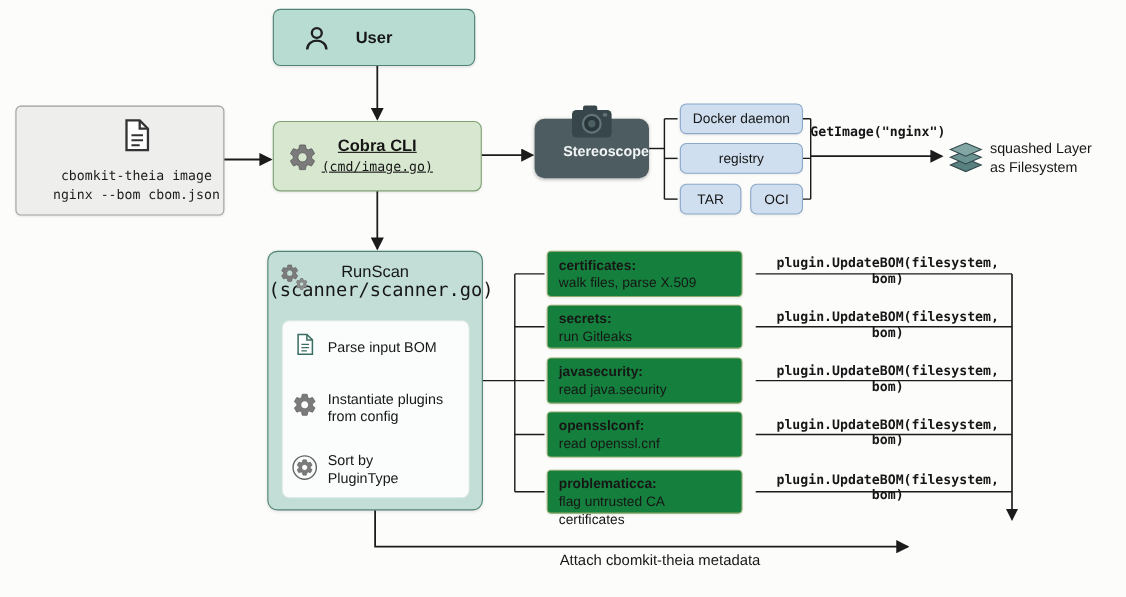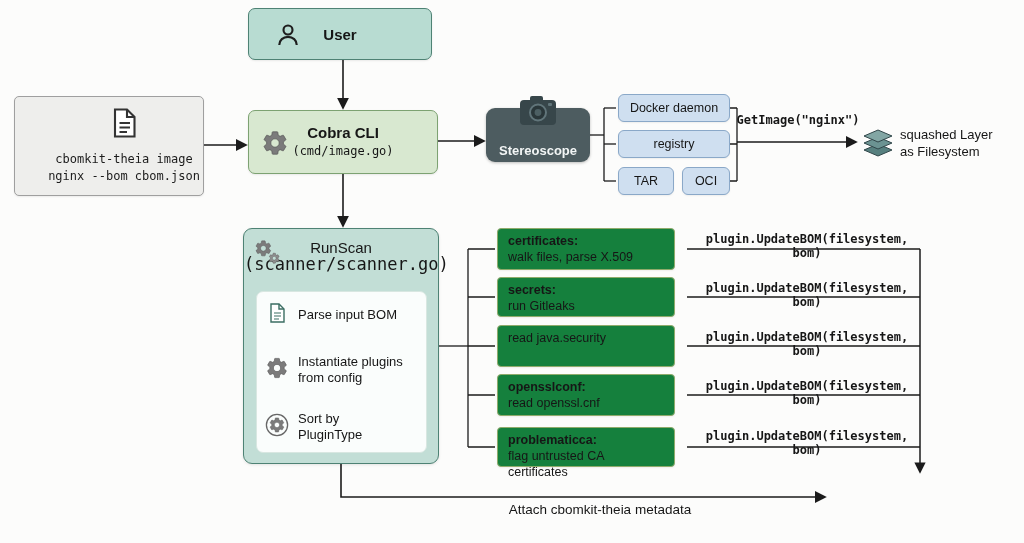--- a/index.html
+++ b/index.html
@@ -25,30 +25,31 @@
     align-items:center;justify-content:flex-start;padding-top:8px;
     box-shadow:0 1px 2px rgba(0,0,0,.07);
     padding-left:30px;
   }
   .command-box .cmd{font-size:12px;line-height:17px;text-align:center;margin-top:6px;color:#1c1c1c;}
 
   .cobra-box{
     left:248px;top:110px;width:190px;height:64px;background:#d8e8d0;
     border:1.5px solid #7da272;border-radius:7px;display:flex;align-items:center;
     box-shadow:0 1px 2px rgba(0,0,0,.08);
+    text-decoration:underline;
   }
   .cobra-box .icon{position:absolute;left:12px;top:18px;}
   .cobra-box .txt{width:100%;text-align:center;line-height:18px;}
   .cobra-box .t1{font-size:15px;font-weight:bold;}
   .cobra-box .t2{font-size:12px;}
 
   .stereo-box{
     left:486px;top:108px;width:104px;height:54px;background:#4d5c60;
-    border-radius:9px;display:flex;align-items:flex-end;justify-content:center;
-    padding-bottom:4px;box-shadow:0 1px 3px rgba(0,0,0,.25);
+    border-radius:9px;display:flex;align-items:flex-end;justify-content:flex-end;
+    padding-bottom:17px;box-shadow:0 1px 3px rgba(0,0,0,.25);
   }
   .stereo-box .lbl{color:#f2f5f5;font-size:13px;font-weight:bold;}
   .camera{position:absolute;left:518px;top:94px;z-index:3;}
 
   .srcbox{
     background:#cfdff0;border:1px solid #8aa8c8;border-radius:6px;
     display:flex;align-items:center;justify-content:center;font-size:12.5px;
     box-shadow:0 1px 2px rgba(0,0,0,.06);
   }
   .src-docker{left:618px;top:94px;width:112px;height:28px;}
@@ -235,20 +236,21 @@
 
   <div class="node plugin pg0">
     <div class="pname">certificates:</div>
     <div>walk files, parse X.509</div>
   </div>
   <div class="node plugin pg1">
     <div class="pname">secrets:</div>
     <div>run Gitleaks</div>
   </div>
   <div class="node plugin pg2">
+    <div class="pname">javasecurity:</div>
     <div>read java.security</div>
   </div>
   <div class="node plugin pg3">
     <div class="pname">opensslconf:</div>
     <div>read openssl.cnf</div>
   </div>
   <div class="node plugin pg4">
     <div class="pname">problematicca:</div>
     <div>flag untrusted CA certificates</div>
   </div>

